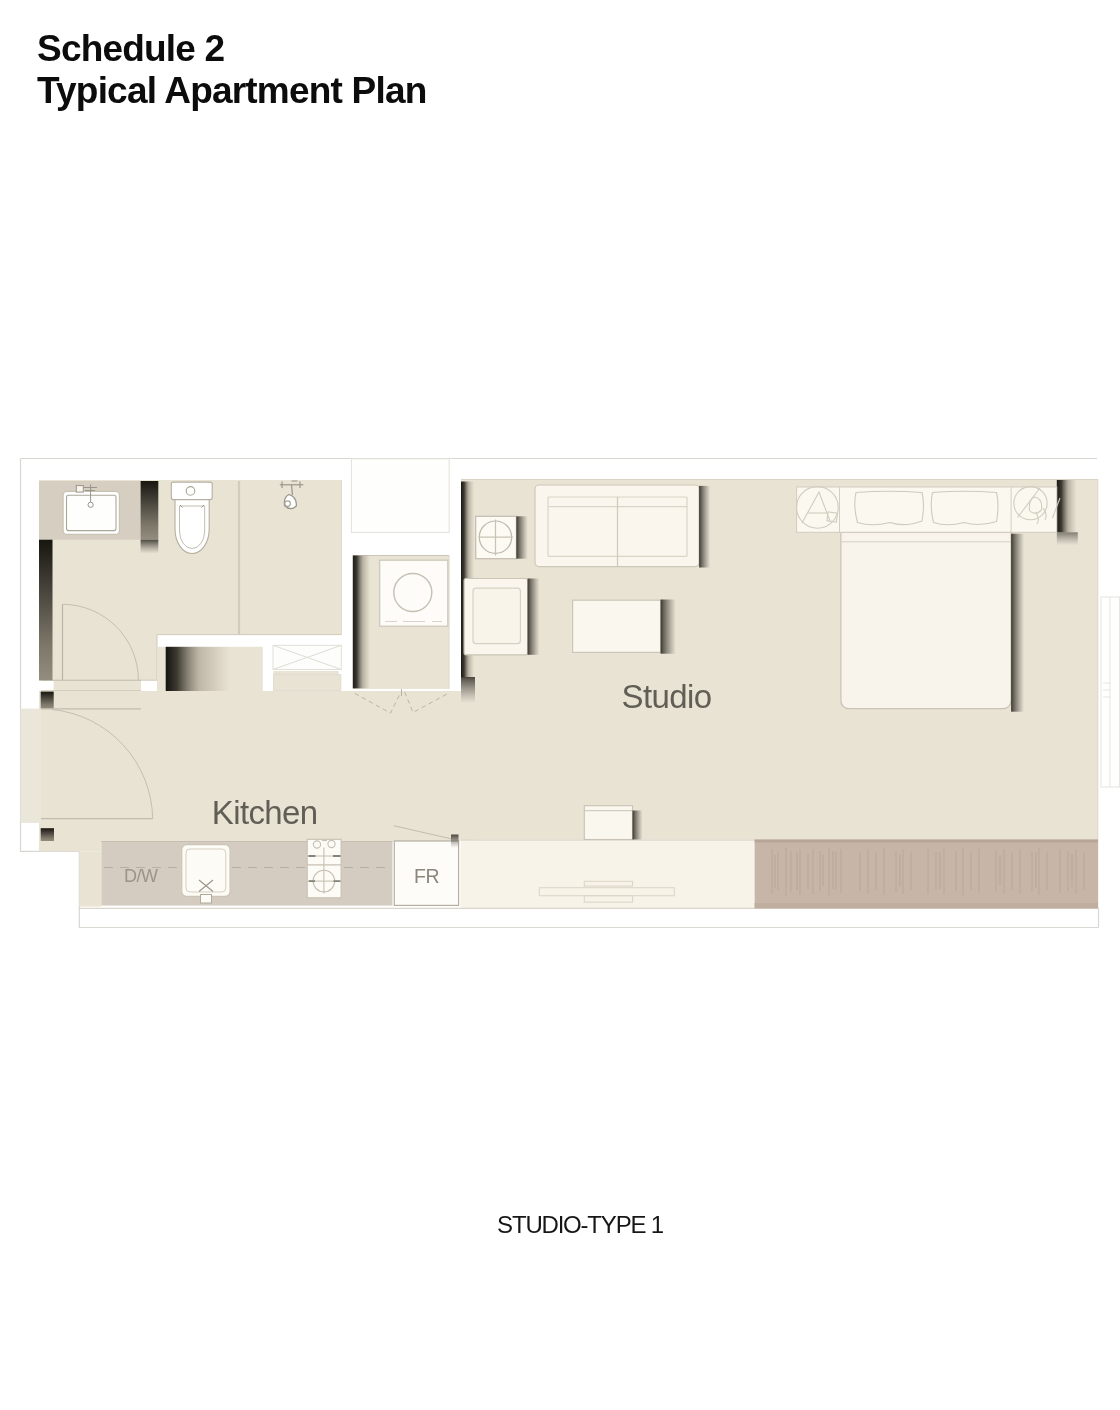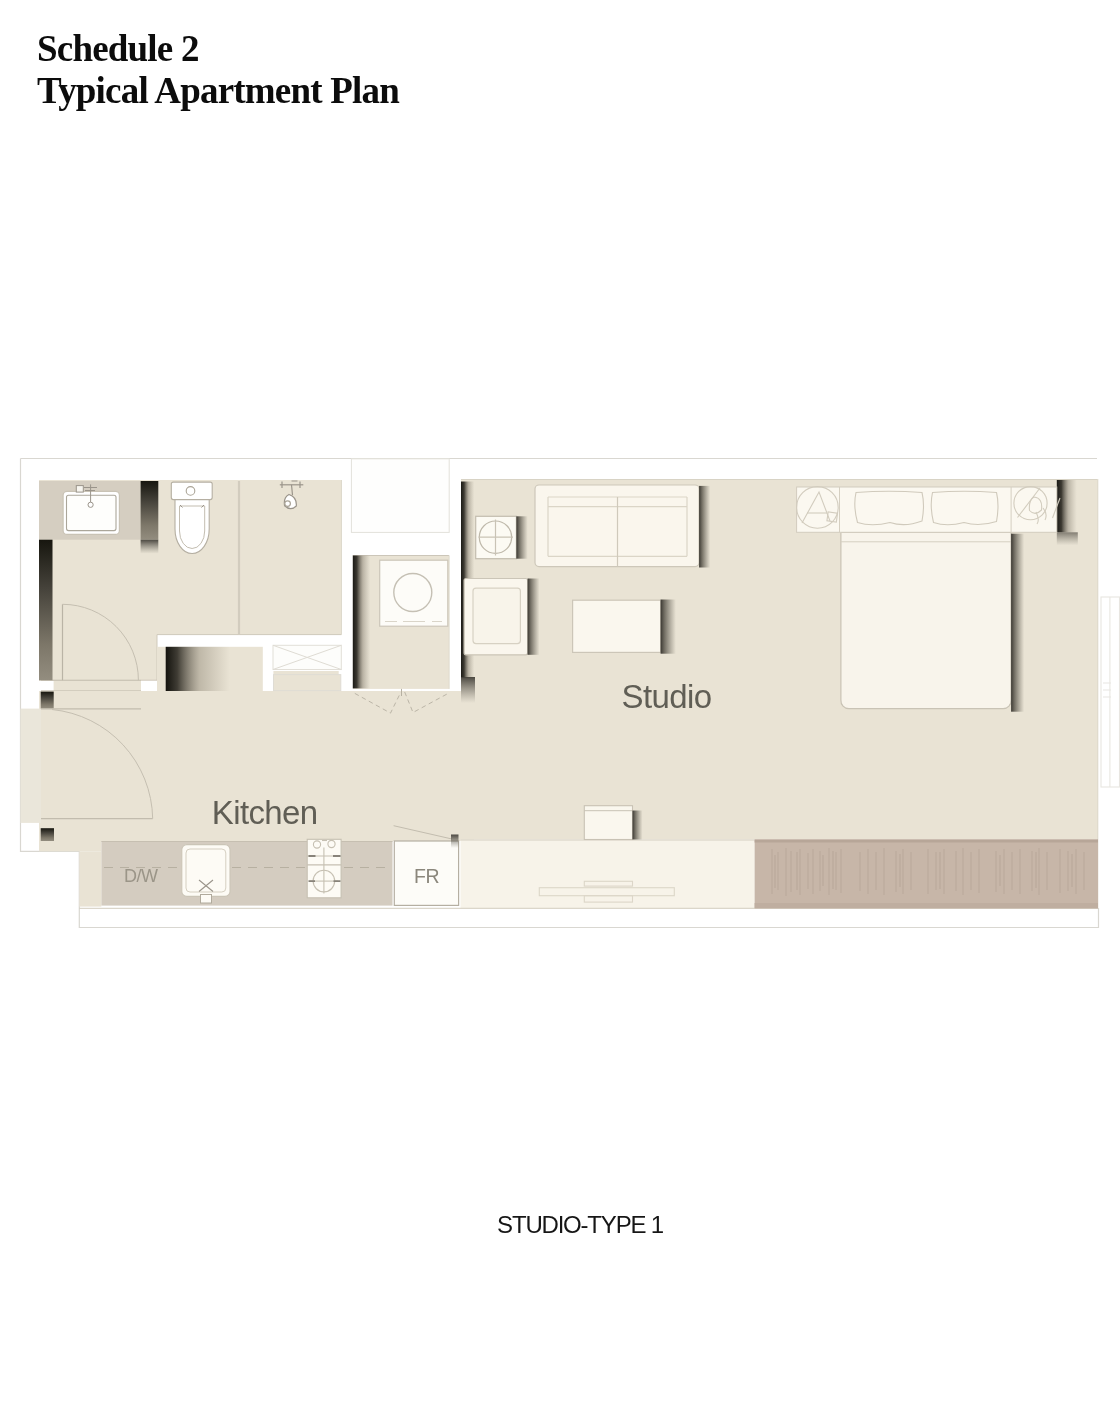--- a/index.html
+++ b/index.html
@@ -2,21 +2,21 @@
 <html><head>
 <meta charset="utf-8">
 <style>
   html,body{margin:0;padding:0;background:#ffffff;}
   body{width:1120px;height:1410px;position:relative;font-family:"Liberation Sans",sans-serif;overflow:hidden;}
   .abs{position:absolute;}
 </style>
 </head>
 <body>
 
-<div class="abs" style="left:37px;top:28px;font-weight:bold;font-size:37px;line-height:42px;color:#0c0c0c;letter-spacing:-0.8px;font-family:Liberation Serif, serif;">Schedule 2<br>Typical Apartment Plan</div>
+<div class="abs" style="left:37px;top:28px;font-weight:bold;font-size:37px;line-height:42px;color:#0c0c0c;letter-spacing:-0.8px;">Schedule 2<br>Typical Apartment Plan</div>
 
 <svg class="abs" style="left:0;top:0;" width="1120" height="1410" viewBox="0 0 1120 1410">
   <defs>
     <linearGradient id="wallV" x1="0" y1="0" x2="0" y2="1">
       <stop offset="0" stop-color="#17160f"></stop>
       <stop offset="0.35" stop-color="#46433b"></stop>
       <stop offset="0.75" stop-color="#7d7769"></stop>
       <stop offset="1" stop-color="#938d7f"></stop>
     </linearGradient>
     <linearGradient id="wallH" x1="0" y1="0" x2="1" y2="0">

